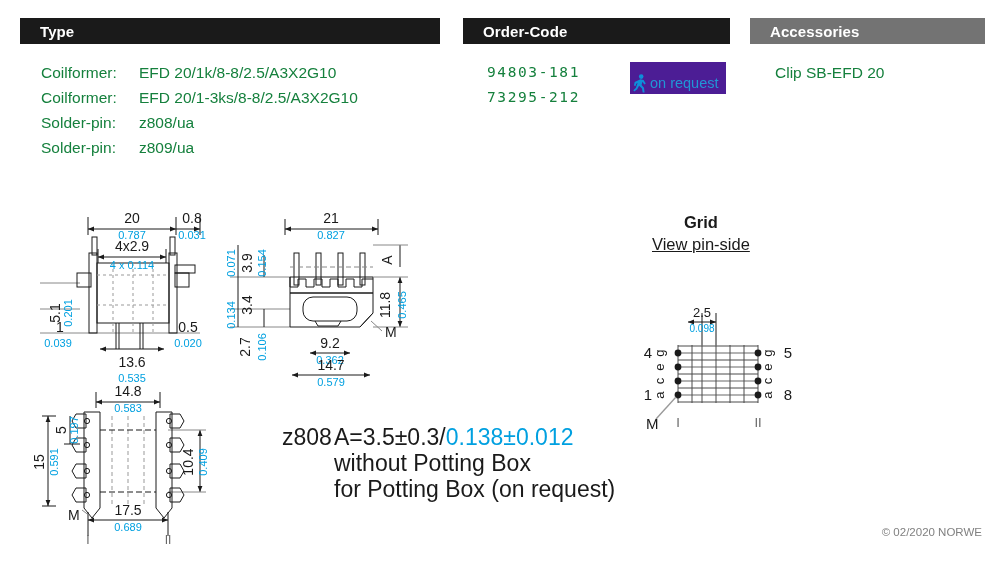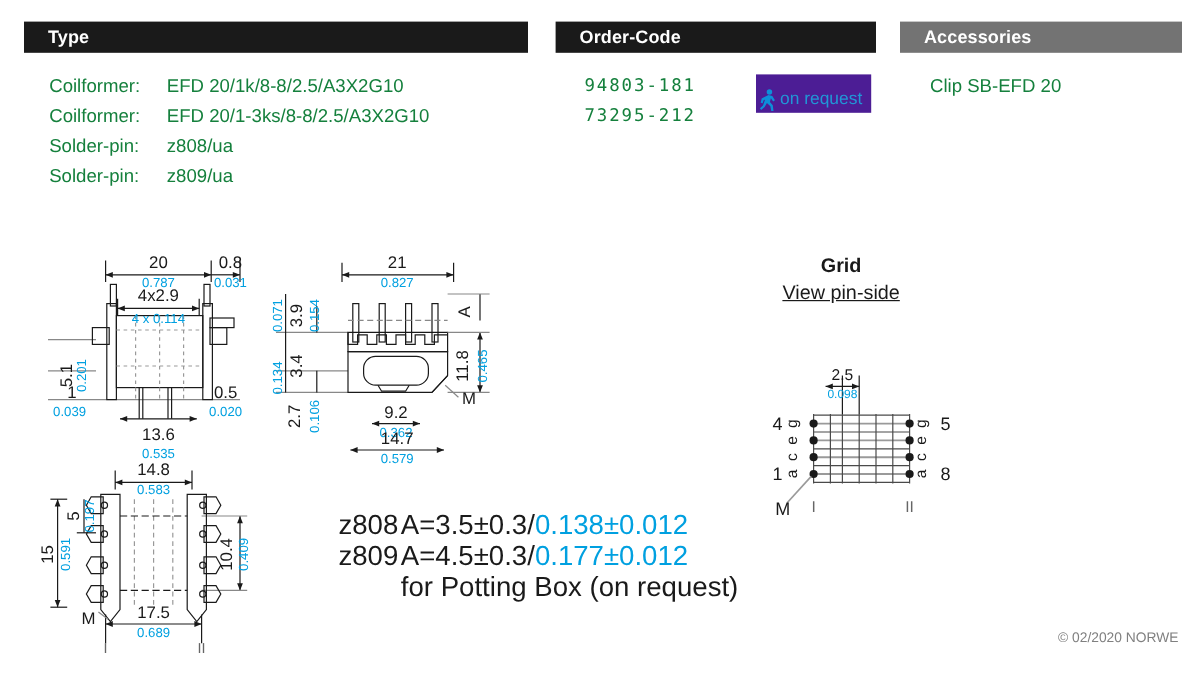--- a/index.html
+++ b/index.html
@@ -313,21 +313,21 @@
       <text class="bk" x="90" y="137" text-anchor="middle">17.5</text>
       <text class="cy" x="90" y="153" text-anchor="middle" font-size="11">0.689</text>
       <text class="bk" x="30" y="142">M</text>
       <text fill="#666" x="50" y="166" text-anchor="middle" font-size="12">I</text>
       <text fill="#666" x="130" y="166" text-anchor="middle" font-size="12">II</text>
     </g>
   </svg>
 
   <div class="notes">
     <div><span class="code">z808</span><span>A=3.5±0.3/</span><span class="blue">0.138±0.012</span></div>
-    <div><span class="code">z809</span><span>A=4.5±0.3/</span><span class="blue">0.177±0.012</span></div>
+    <div class="ind">without Potting Box</div>
     <div class="ind">for Potting Box (on request)</div>
   </div>
 
   <div class="grid-head">
     <div class="g1">Grid</div>
     <div class="g2">View pin-side</div>
   </div>
 
   <svg class="dwg" style="left:640px;top:295px;" width="180" height="150" viewBox="0 0 180 150">
 

